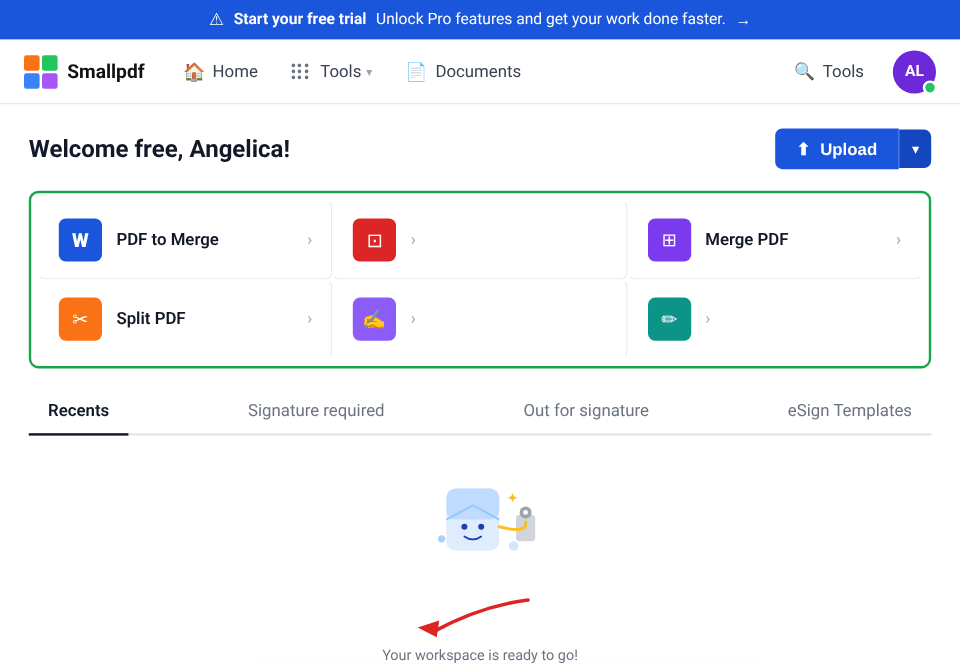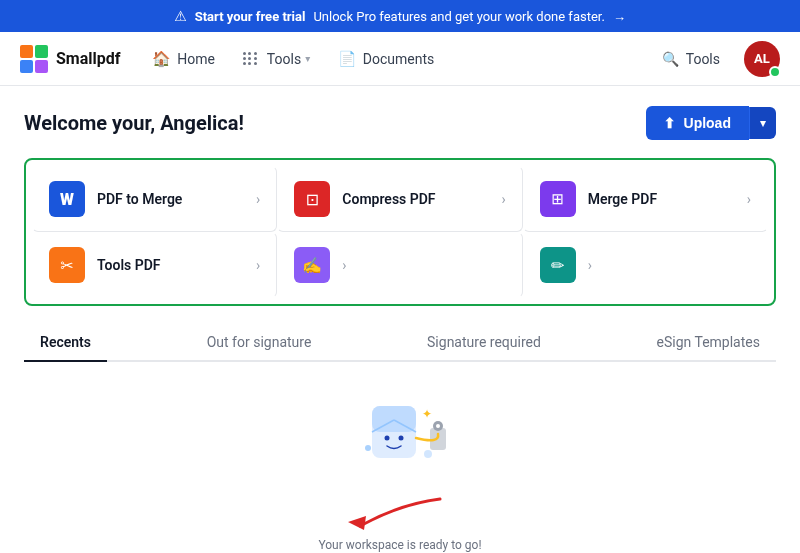--- a/index.html
+++ b/index.html
@@ -99,21 +99,21 @@
       font-size: 14px;
       cursor: pointer;
       padding: 6px 8px;
       border-radius: 6px;
     }
 
     .avatar {
       width: 36px;
       height: 36px;
       border-radius: 50%;
-      background: #b91c1c;
+      background: #6d28d9;
       color: white;
       display: flex;
       align-items: center;
       justify-content: center;
       font-weight: 700;
       font-size: 13px;
       cursor: pointer;
       position: relative;
     }
     .avatar-badge {
@@ -325,21 +325,21 @@
     <div class="avatar">
       <span>AL</span>
       <div class="avatar-badge"></div>
     </div>
   </div>
 </nav>
 
 <div class="main">
 
   <div class="welcome-header">
-    <h1 class="welcome-text">Welcome your, Angelica!</h1>
+    <h1 class="welcome-text">Welcome free, Angelica!</h1>
     <div class="upload-btn-group">
       <button class="upload-btn">
         <span>⬆</span>
         <span>Upload</span>
       </button>
       <button class="upload-btn-arrow">
         <span>▾</span>
       </button>
     </div>
   </div>
@@ -352,37 +352,36 @@
           <span style="font-weight:900;font-size:16px;">W</span>
         </div>
         <span class="tool-label">PDF to Merge</span>
         <span class="tool-chevron">›</span>
       </div>
 
       <div class="tool-card tool-card-separator-right tool-card-separator-bottom">
         <div class="tool-icon tool-icon-red">
           <span style="font-size:16px;">⊡</span>
         </div>
-        <span class="tool-label">Compress PDF</span>
         <span class="tool-chevron">›</span>
       </div>
 
       <div class="tool-card tool-card-separator-bottom">
         <div class="tool-icon tool-icon-purple">
           <span style="font-size:15px;">⊞</span>
         </div>
         <span class="tool-label">Merge PDF</span>
         <span class="tool-chevron">›</span>
       </div>
 
       <div class="tool-card tool-card-separator-right">
         <div class="tool-icon tool-icon-orange">
           <span style="font-size:16px;">✂</span>
         </div>
-        <span class="tool-label">Tools PDF</span>
+        <span class="tool-label">Split PDF</span>
         <span class="tool-chevron">›</span>
       </div>
 
       <div class="tool-card tool-card-separator-right">
         <div class="tool-icon tool-icon-violet">
           <span style="font-size:16px;">✍</span>
         </div>
         <span class="tool-chevron">›</span>
       </div>
 
@@ -391,22 +390,22 @@
           <span style="font-size:16px;">✏</span>
         </div>
         <span class="tool-chevron">›</span>
       </div>
 
     </div>
   </div>
 
   <div class="tabs">
     <div class="tab active">Recents</div>
+    <div class="tab">Signature required</div>
     <div class="tab">Out for signature</div>
-    <div class="tab">Signature required</div>
     <div class="tab">eSign Templates</div>
   </div>
 
   <div class="empty-state">
 
     <div style="position:relative; width:140px; height:100px; margin-bottom:8px;">
       
       <svg width="140" height="100" viewBox="0 0 140 100" fill="none" xmlns="http://www.w3.org/2000/svg">
 
         <rect x="42" y="20" width="44" height="52" rx="8" fill="#dbeafe" opacity="0.9"></rect>

